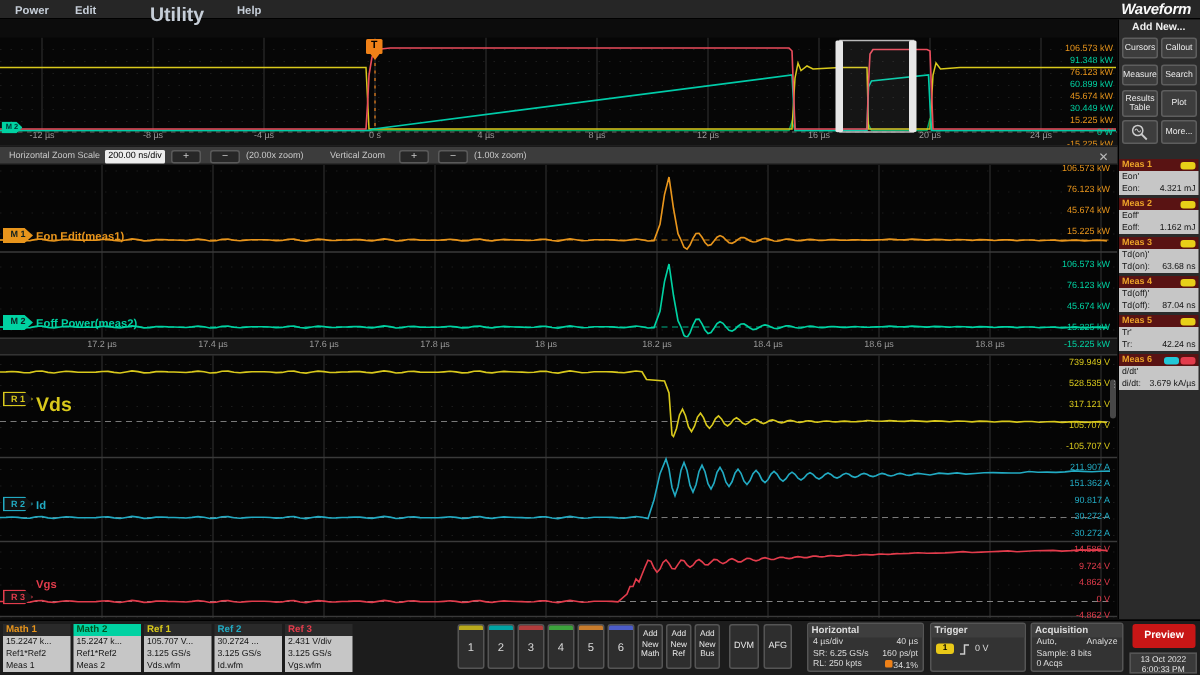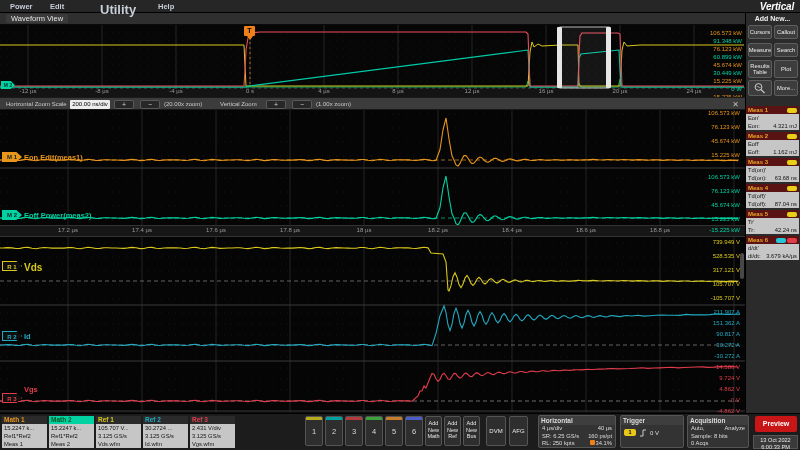--- a/index.html
+++ b/index.html
@@ -20,24 +20,21 @@
   #bandsbg{position:absolute;left:0;top:110px;width:745px;height:302px;background:#050505}
   #axisstrip{position:absolute;left:0;top:225px;width:745px;height:12px;background:#161616;border-top:1px solid #333;border-bottom:1px solid #333;z-index:3}
   #bottombar{position:absolute;left:0;top:413px;width:800px;height:37px;background:#1c1c1c;border-top:1px solid #000;z-index:5}
   #sidebar{position:absolute;left:745px;top:13px;width:55px;height:400px;background:#2b2b2b;border-left:1px solid #000;z-index:4}
 </style>
 </head>
 <body>
 
 <div id="app">
   <div id="menubar"></div>
-  <div id="logo">Vertical</div>
-  <div id="tabstrip">
-    <span id="tablabel">Waveform View</span>
-  </div>
+  <div id="logo">Waveform</div>
   <div id="overviewbg"></div>
   <div id="ovaxis"></div>
   <div id="zoombar">
     <span class="zlabel" style="left:6px">Horizontal Zoom Scale</span>
     <span class="zvalue">200.00 ns/div</span>
     <span class="zbtn" style="left:114px">+</span>
     <span class="zbtn" style="left:140px">−</span>
     <span class="zlabel" style="left:164px">(20.00x zoom)</span>
     <span class="zlabel" style="left:220px">Vertical Zoom</span>
     <span class="zbtn" style="left:266px">+</span>
@@ -158,21 +155,21 @@
     <div style="position: absolute; left: 688px; top: 124px; width: 52px; text-align: right; font-size: 6px; color: rgb(232, 149, 28); z-index: 4;">76.123 kW</div>
     <div style="position: absolute; left: 688px; top: 138px; width: 52px; text-align: right; font-size: 6px; color: rgb(232, 149, 28); z-index: 4;">45.674 kW</div>
     <div style="position: absolute; left: 688px; top: 152px; width: 52px; text-align: right; font-size: 6px; color: rgb(232, 149, 28); z-index: 4;">15.225 kW</div>
     <div style="position: absolute; left: 2px; top: 210px; width: 20px; height: 10px; font-size: 6px; font-weight: bold; text-align: center; line-height: 10px; z-index: 4; clip-path: polygon(0px 0px, 72% 0px, 100% 50%, 72% 100%, 0px 100%); background: rgb(0, 210, 162); color: rgb(16, 32, 32);">M 2</div>
     <div style="position: absolute; left: 24px; top: 211px; font-size: 7.5px; font-weight: bold; color: rgb(0, 210, 162); z-index: 4;">Eoff Power(meas2)</div>
     <div style="position: absolute; left: 688px; top: 174px; width: 52px; text-align: right; font-size: 6px; color: rgb(0, 210, 162); z-index: 4;">106.573 kW</div>
     <div style="position: absolute; left: 688px; top: 188px; width: 52px; text-align: right; font-size: 6px; color: rgb(0, 210, 162); z-index: 4;">76.123 kW</div>
     <div style="position: absolute; left: 688px; top: 202px; width: 52px; text-align: right; font-size: 6px; color: rgb(0, 210, 162); z-index: 4;">45.674 kW</div>
     <div style="position: absolute; left: 688px; top: 216px; width: 52px; text-align: right; font-size: 6px; color: rgb(0, 210, 162); z-index: 4;">15.225 kW</div>
     <div style="position: absolute; left: 2px; top: 261px; width: 20px; height: 10px; font-size: 6px; font-weight: bold; text-align: center; line-height: 10px; z-index: 4; clip-path: polygon(0px 0px, 72% 0px, 100% 50%, 72% 100%, 0px 100%); background: rgb(16, 16, 16); color: rgb(217, 201, 28); border: 1px solid rgb(217, 201, 28);">R 1</div>
-    <div style="position: absolute; left: 24px; top: 262px; font-size: 10px; font-weight: bold; color: rgb(217, 201, 28); z-index: 4;">Vds</div>
+    <div style="position: absolute; left: 24px; top: 262px; font-size: 13px; font-weight: bold; color: rgb(217, 201, 28); z-index: 4;">Vds</div>
     <div style="position: absolute; left: 688px; top: 239px; width: 52px; text-align: right; font-size: 6px; color: rgb(217, 201, 28); z-index: 4;">739.949 V</div>
     <div style="position: absolute; left: 688px; top: 253px; width: 52px; text-align: right; font-size: 6px; color: rgb(217, 201, 28); z-index: 4;">528.535 V</div>
     <div style="position: absolute; left: 688px; top: 267px; width: 52px; text-align: right; font-size: 6px; color: rgb(217, 201, 28); z-index: 4;">317.121 V</div>
     <div style="position: absolute; left: 688px; top: 281px; width: 52px; text-align: right; font-size: 6px; color: rgb(217, 201, 28); z-index: 4;">105.707 V</div>
     <div style="position: absolute; left: 688px; top: 295px; width: 52px; text-align: right; font-size: 6px; color: rgb(217, 201, 28); z-index: 4;">-105.707 V</div>
     <div style="position: absolute; left: 2px; top: 331px; width: 20px; height: 10px; font-size: 6px; font-weight: bold; text-align: center; line-height: 10px; z-index: 4; clip-path: polygon(0px 0px, 72% 0px, 100% 50%, 72% 100%, 0px 100%); background: rgb(16, 16, 16); color: rgb(34, 170, 194); border: 1px solid rgb(34, 170, 194);">R 2</div>
     <div style="position: absolute; left: 24px; top: 332px; font-size: 7.5px; font-weight: bold; color: rgb(34, 170, 194); z-index: 4;">Id</div>
     <div style="position: absolute; left: 688px; top: 309px; width: 52px; text-align: right; font-size: 6px; color: rgb(34, 170, 194); z-index: 4;">211.907 A</div>
     <div style="position: absolute; left: 688px; top: 320px; width: 52px; text-align: right; font-size: 6px; color: rgb(34, 170, 194); z-index: 4;">151.362 A</div>
     <div style="position: absolute; left: 688px; top: 331px; width: 52px; text-align: right; font-size: 6px; color: rgb(34, 170, 194); z-index: 4;">90.817 A</div>

